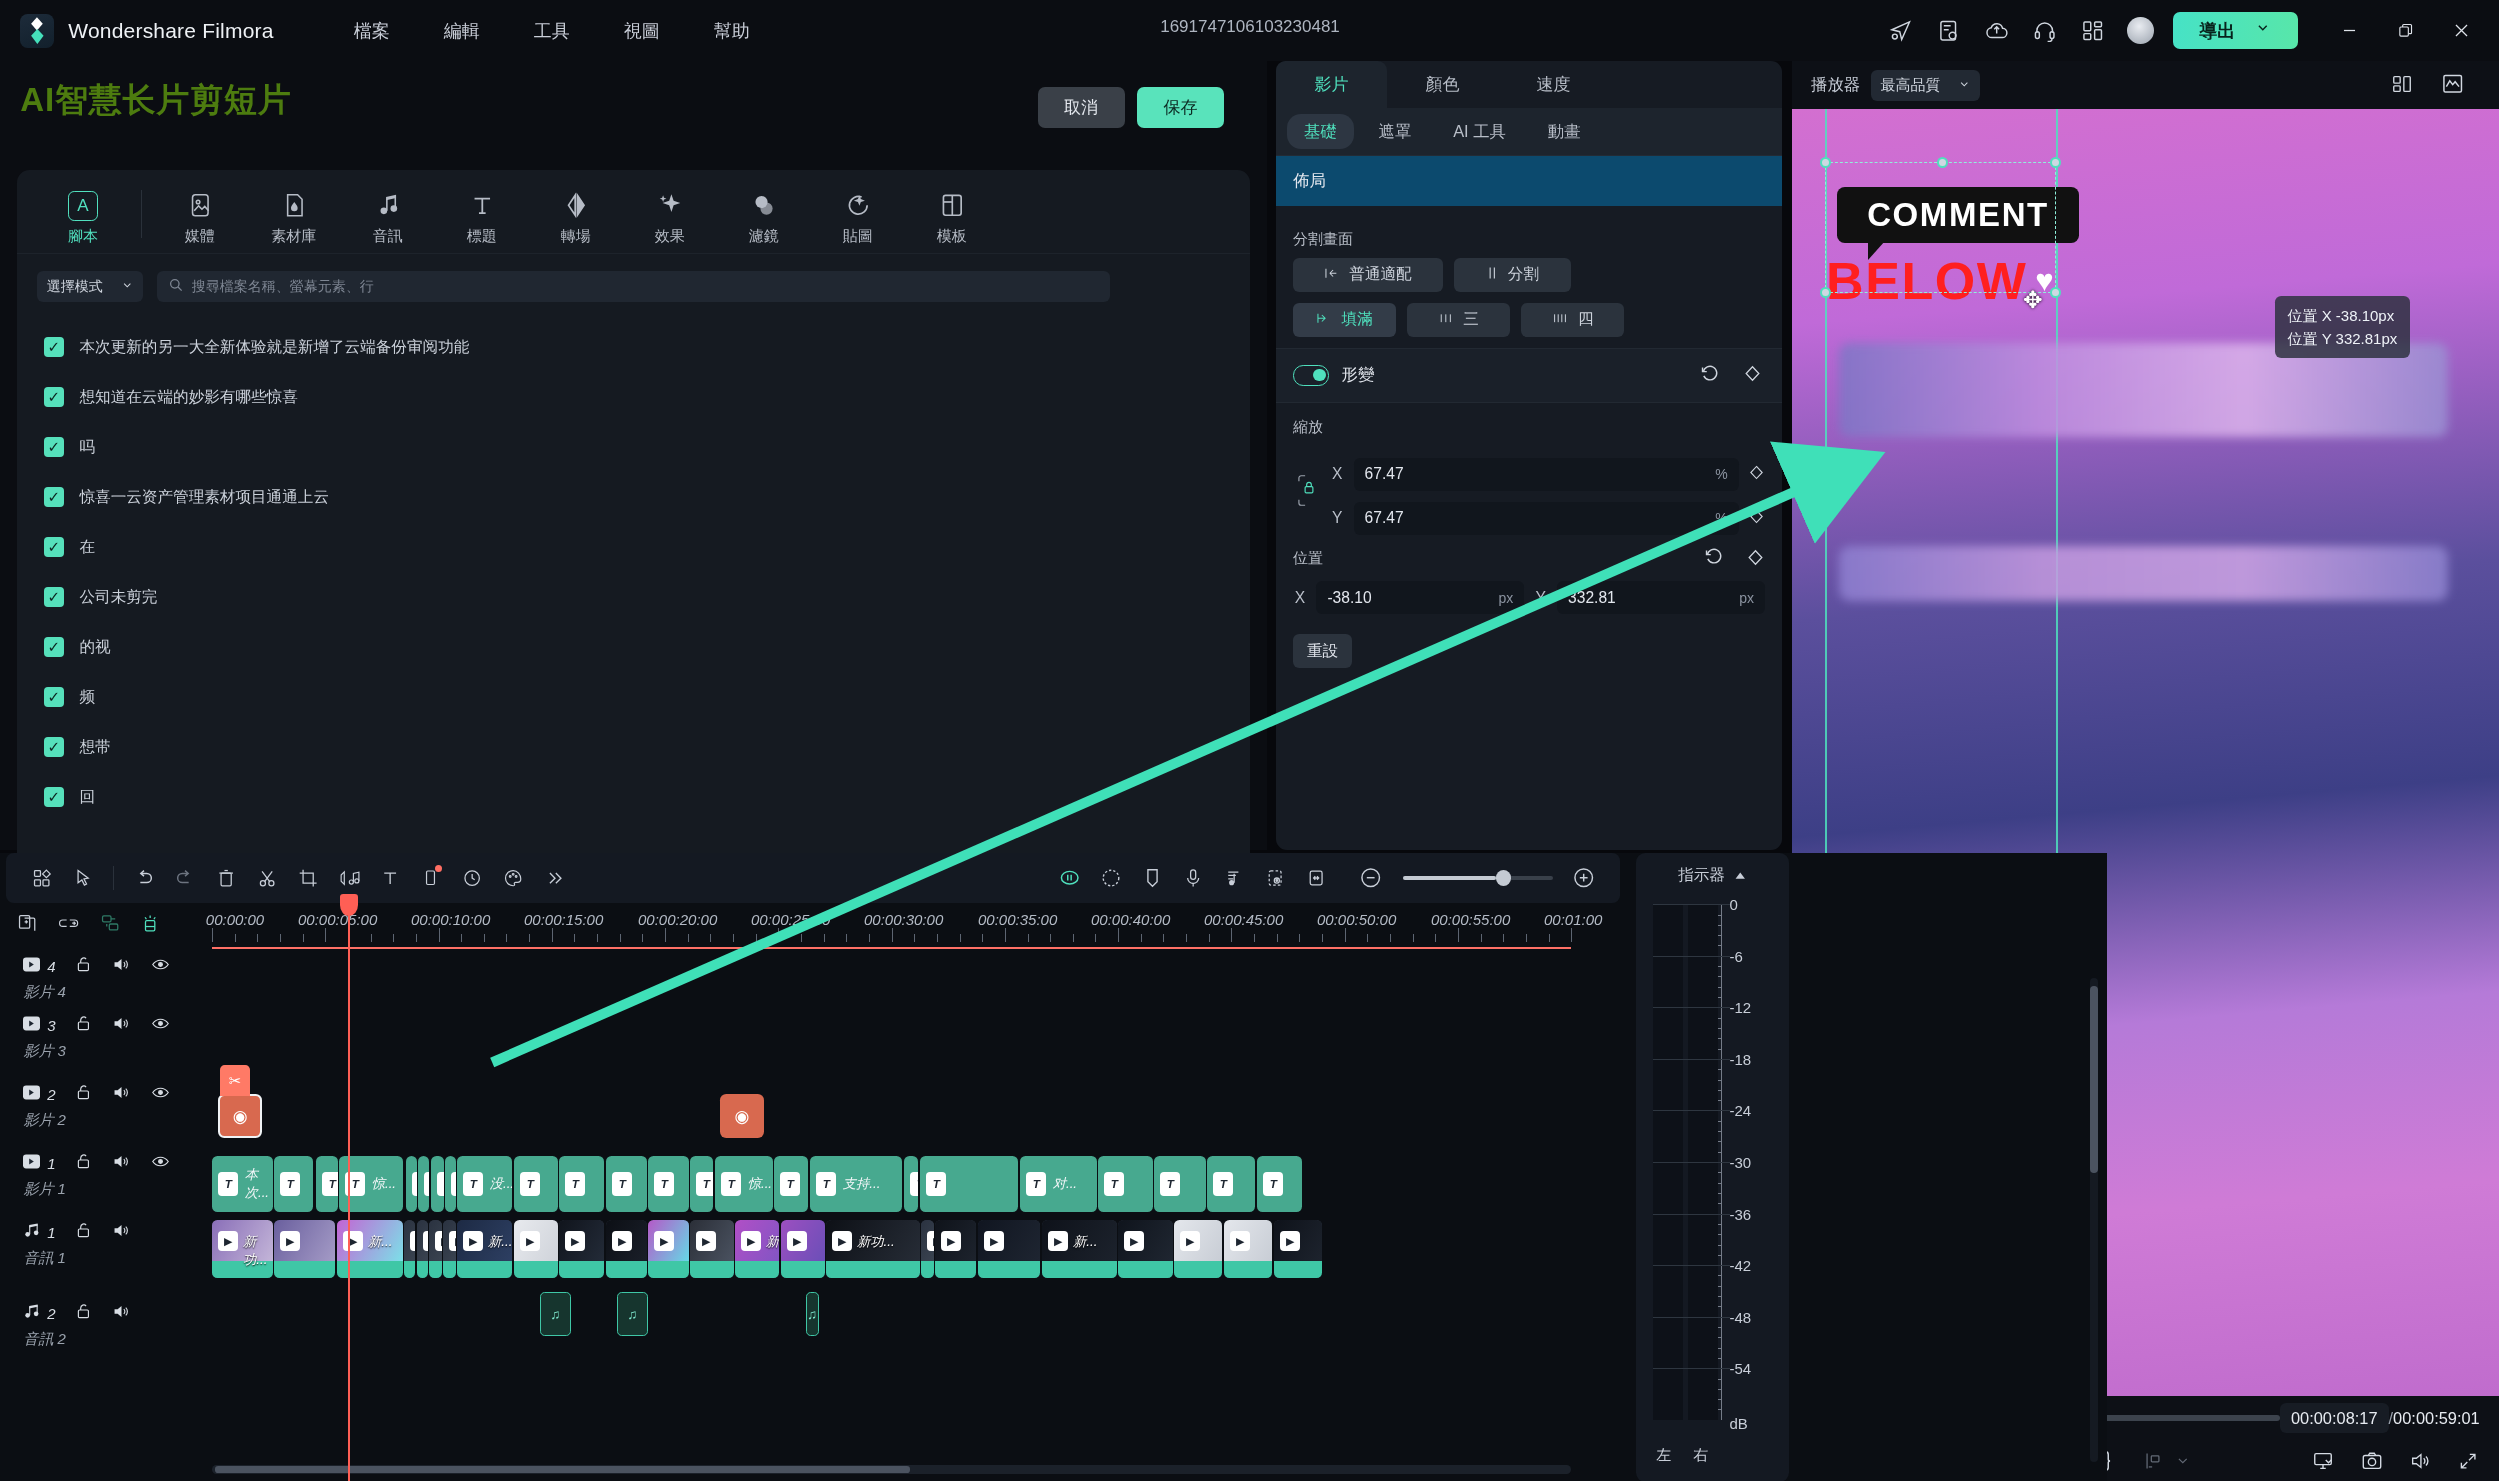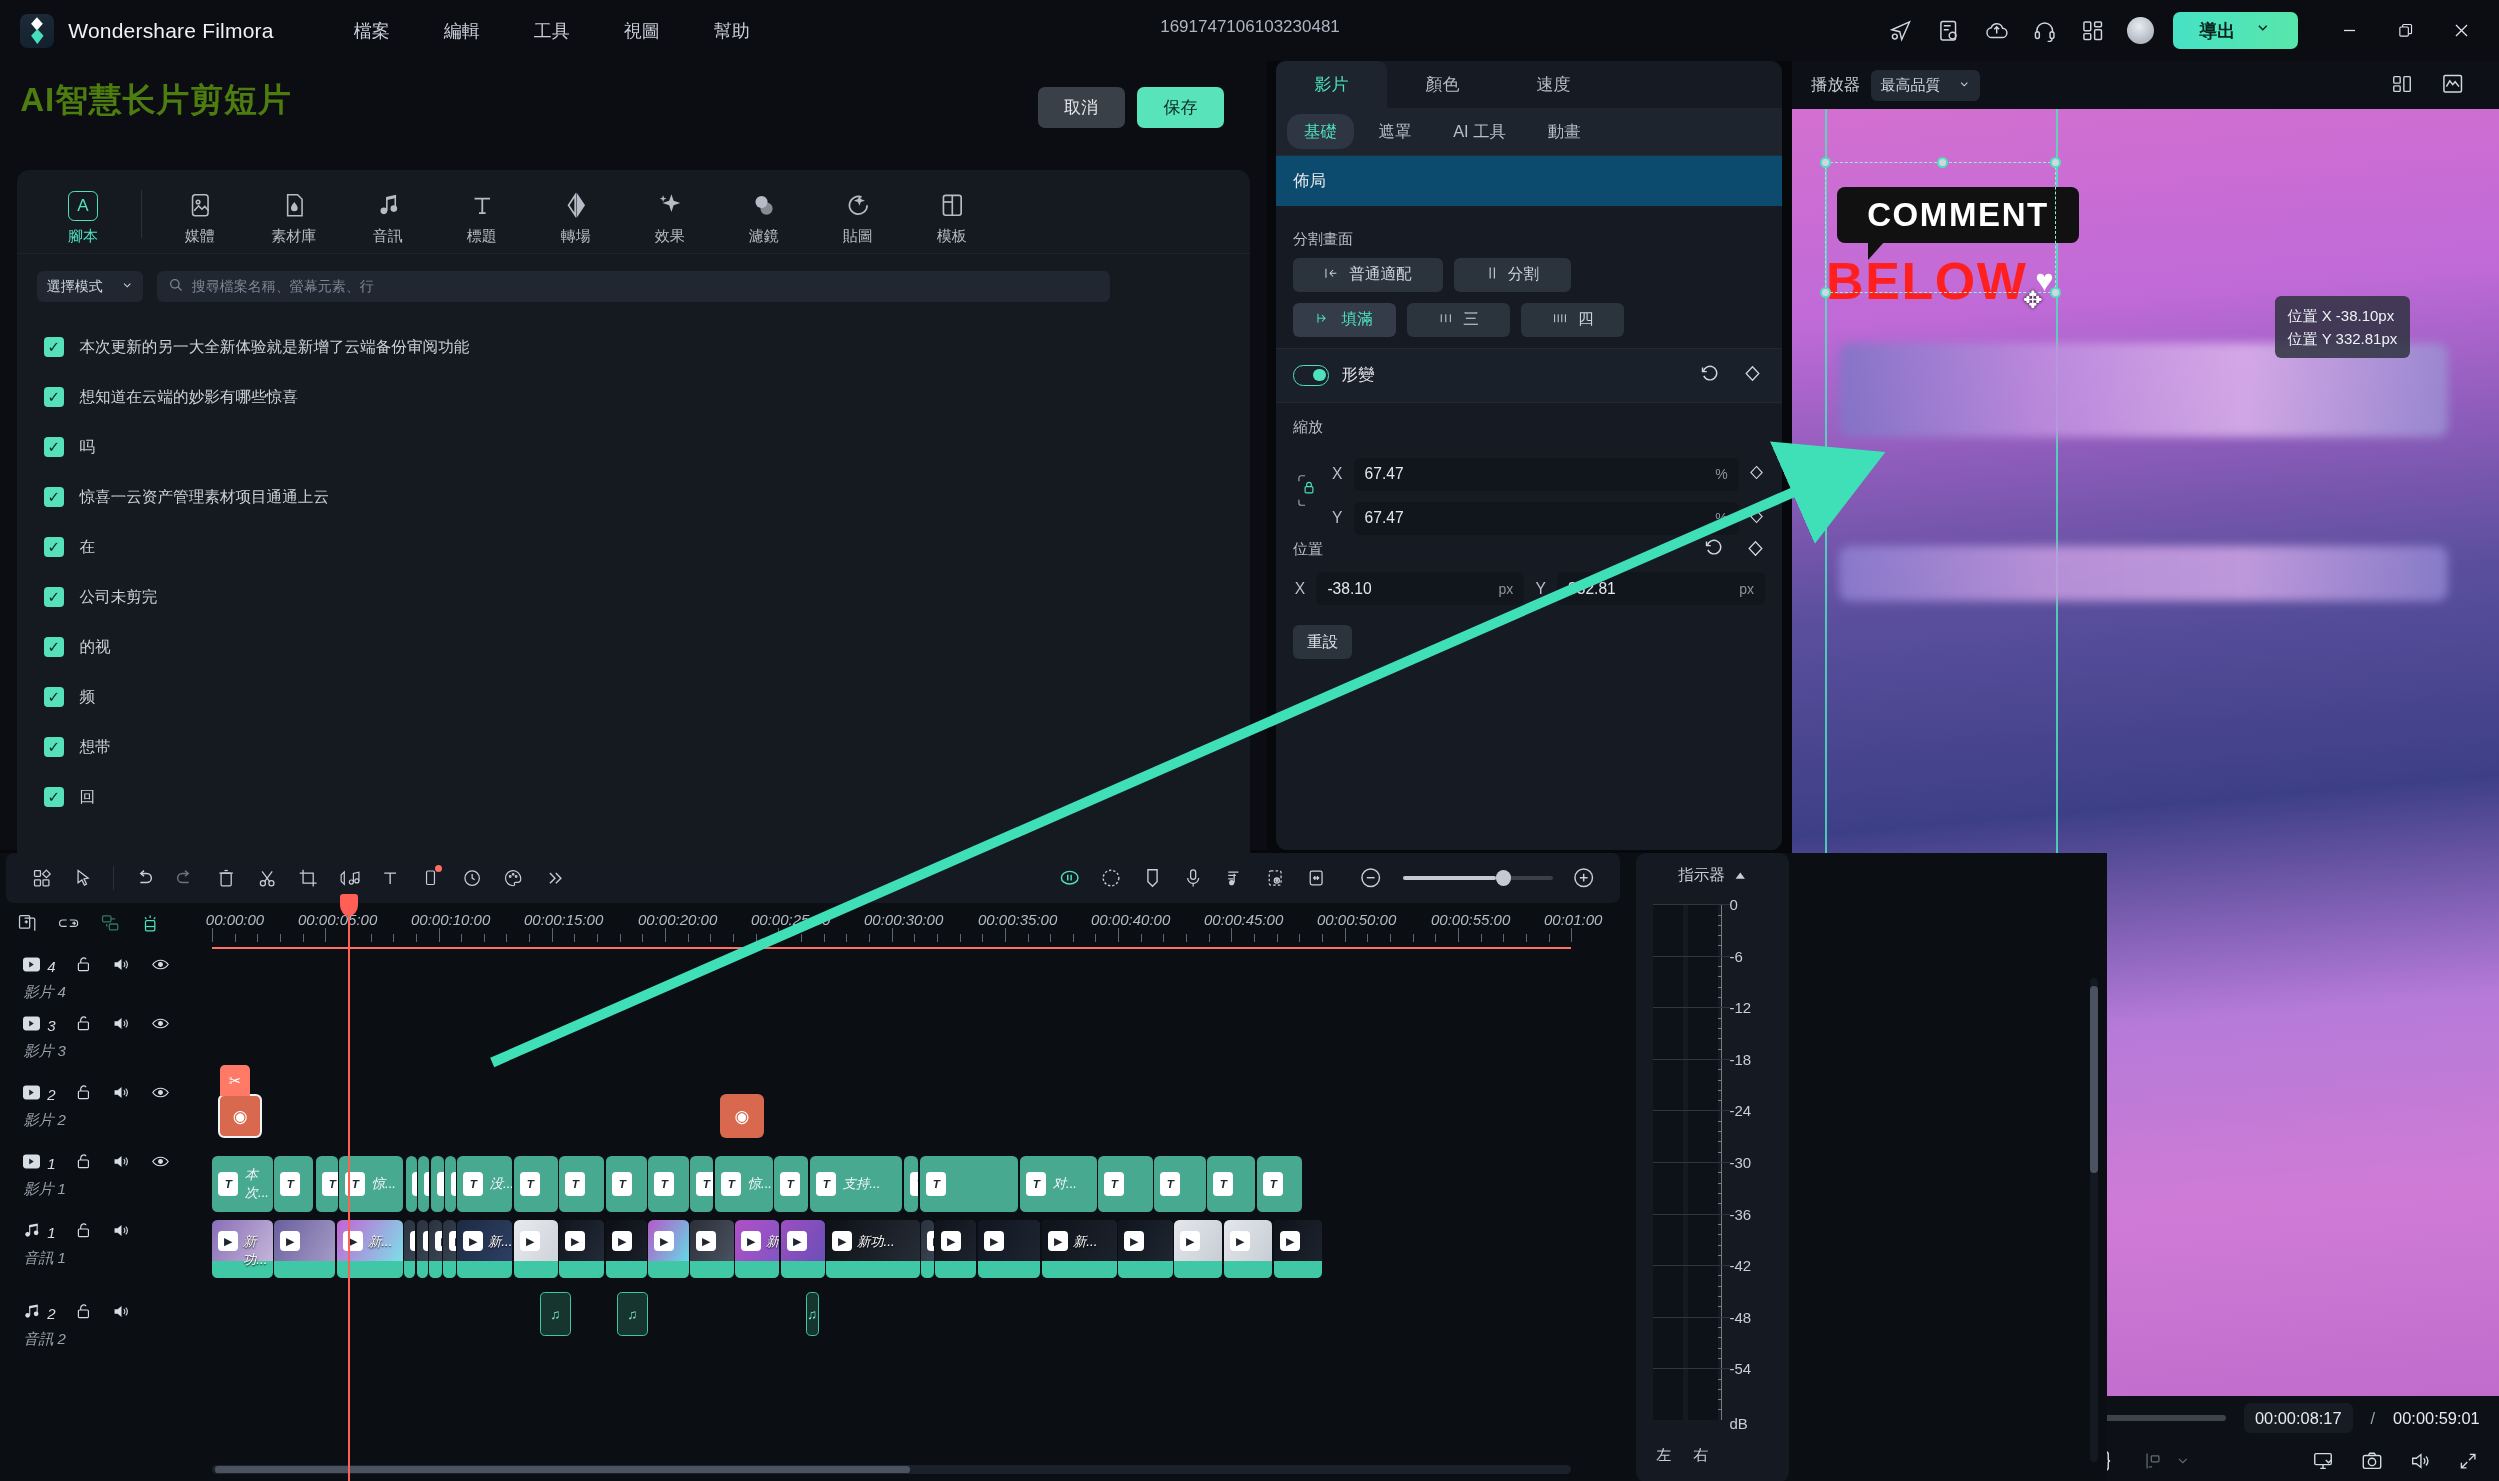--- a/index.html
+++ b/index.html
@@ -244,21 +244,21 @@
   }
   .blur-band {
     position: absolute; left: 47px; width: 609px; border-radius: 11px;
     filter: blur(4.7px); opacity: .85;
   }
   .cursor-move {
     position: absolute; left: 231px; top: 177px; color: #fff; font-size: 23.4px;
     text-shadow: 0 0 3.1px #000;
   }
   .transport { position: absolute; left: 0; bottom: 0; width: 708px; height: 86px; background: #0d1016; }
-  .seek-row { display: flex; align-items: center; height: 44px; padding: 0 20.3px; gap: 18px; }
+  .seek-row { display: flex; align-items: center; height: 44px; padding: 0 20.3px; gap: 0; }
   .seek-track {
     flex: 1; height: 6.2px; border-radius: 3.1px; background: #3c434d; position: relative;
   }
   .seek-fill { position: absolute; left: 0; top: 0; height: 6.2px; width: 6.5%; border-radius: 3.1px; background: #4fe0bd; }
   .seek-knob {
     position: absolute; left: 6.5%; top: -4.7px; width: 15.6px; height: 15.6px;
     border-radius: 50%; background: #b9c0ca; border: 1.6px solid #e6eaf0;
   }
   .tc-cur {
     background: #171c24; border-radius: 6.2px; padding: 5.5px 11px;
@@ -751,21 +751,21 @@
             </div>
             <span style="color:#cfd5de">
               <svg width="17" height="17" viewBox="0 0 24 24" fill="none" stroke="currentColor" stroke-width="1.6">
                   <path d="M12 3.5 20 12l-8 8.5L4 12z"></path>
                 </svg>
             </span>
           </div>
         </div>
       </div>
 
-      <div style="display:flex;align-items:center;justify-content:space-between;margin-top:3px">
+      <div style="display:flex;align-items:center;justify-content:space-between;margin-top:12px">
         <span class="p-label" style="margin:0">位置</span>
         <div class="row-icons">
           <span>
             <svg width="20.3" height="20.3" viewBox="0 0 24 24" fill="none" stroke="currentColor" stroke-width="1.7">
                 <path d="M4 9a8 8 0 1 1 .5 5"></path>
                 <path d="M3 4v5h5"></path>
               </svg>
           </span>
           <span>
             <svg width="19" height="19" viewBox="0 0 24 24" fill="none" stroke="currentColor" stroke-width="1.6">

